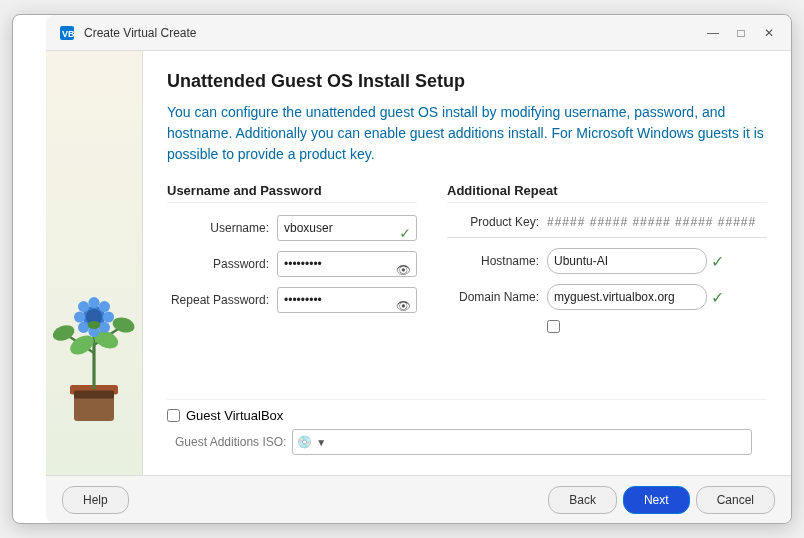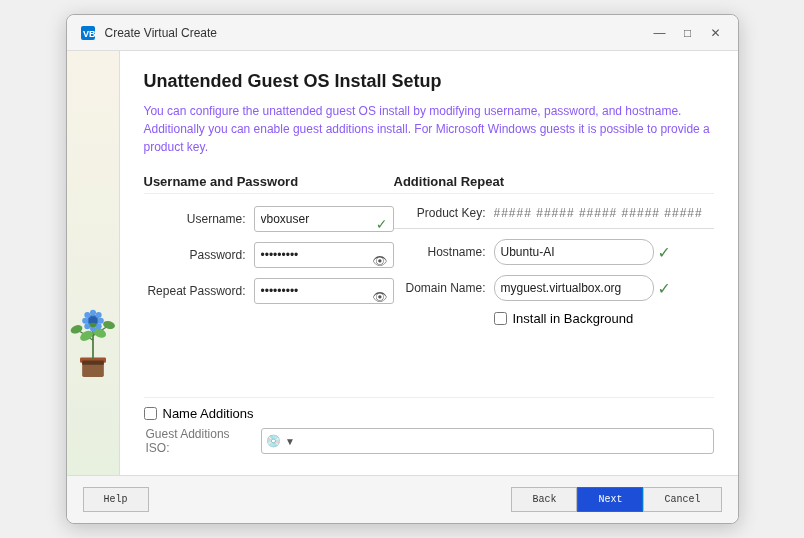--- a/index.html
+++ b/index.html
@@ -7,28 +7,29 @@
       width: 804px;
       height: 538px;
       background: #f0f0f0;
       font-family: 'Segoe UI', Arial, sans-serif;
       font-size: 13px;
       display: flex;
       align-items: center;
       justify-content: center;
     }
     .window {
-      width: 673px;
+      width: 780px;
       height: 510px;
       background: #ffffff;
       border: 1px solid #aaa;
       border-radius: 8px;
       box-shadow: 0 4px 20px rgba(0,0,0,0.2);
       display: flex;
       flex-direction: column;
+      padding-left: 33px;
     }
     .titlebar {
       display: flex;
       align-items: center;
       padding: 8px 12px;
       background: #f5f5f5;
       border-bottom: 1px solid #ddd;
       border-radius: 8px 8px 0 0;
       height: 36px;
     }
@@ -88,27 +89,28 @@
       display: flex;
       flex-direction: column;
     }
     .page-title {
       font-size: 18px;
       font-weight: 600;
       color: #1a1a1a;
       margin-bottom: 10px;
     }
     .page-desc {
-      font-size: 12px;
-      color: #8b5cf6;
+      font-size: 14px;
+      color: #0369a1;
       line-height: 1.5;
       margin-bottom: 18px;
     }
     .form-sections {
       display: flex;
+      gap: 30px;
       flex: 1;
     }
     .form-section {
       flex: 1;
     }
     .section-title {
       font-size: 13px;
       font-weight: 600;
       color: #222;
       margin-bottom: 12px;
@@ -220,21 +222,21 @@
       display: flex;
       align-items: center;
       margin-bottom: 6px;
     }
     .guest-additions-row input[type="checkbox"] {
       margin-right: 6px;
     }
     .iso-row {
       display: flex;
       align-items: center;
-      margin-left: 2px;
+      margin-left: 8px;
     }
     .iso-label {
       font-size: 12px;
       color: #777;
       margin-right: 6px;
     }
     .iso-input-wrap {
       display: flex;
       align-items: center;
       border: 1px solid #bbb;
@@ -268,31 +270,30 @@
       border-top: 1px solid #ddd;
       background: #f5f5f5;
       border-radius: 0 0 8px 8px;
       height: 48px;
     }
     .footer-left {
       flex: 1;
     }
     .footer-right {
       display: flex;
-      gap: 0;
+      gap: 6px;
     }
     .btn {
       padding: 6px 20px;
-      border-radius: 0;
+      border-radius: 12px;
       border: 1px solid #bbb;
-      font-size: 10px;
+      font-size: 12px;
       cursor: pointer;
       background: #f0f0f0;
       color: #333;
-      font-family: Liberation Mono, monospace;
     }
     .btn-primary {
       background: #1d4ed8;
       color: #fff;
       border-color: #0078d4;
     }
   </style>
 </head>
 <body>
 
@@ -405,29 +406,28 @@
           <div class="domain-row">
             <span class="right-label">Domain Name:</span>
             <div class="right-input-wrap">
               <input class="right-input" type="text" value="myguest.virtualbox.org" style="">
               <span class="check-green">✓</span>
             </div>
           </div>
 
           <div class="checkbox-row">
             <input type="checkbox" style="">
-            <span>Install in Background</span>
           </div>
         </div>
       </div>
 
       <div class="bottom-section">
         <div class="guest-additions-row">
           <input type="checkbox" style="">
-          <span>Name Additions</span>
+          <span>Guest VirtualBox</span>
         </div>
         <div class="iso-row">
           <span class="iso-label">Guest Additions ISO:</span>
           <div class="iso-input-wrap">
             <span class="iso-icon">💿</span>
             <span class="iso-dropdown">▼</span>
           </div>
         </div>
       </div>
     </div>

